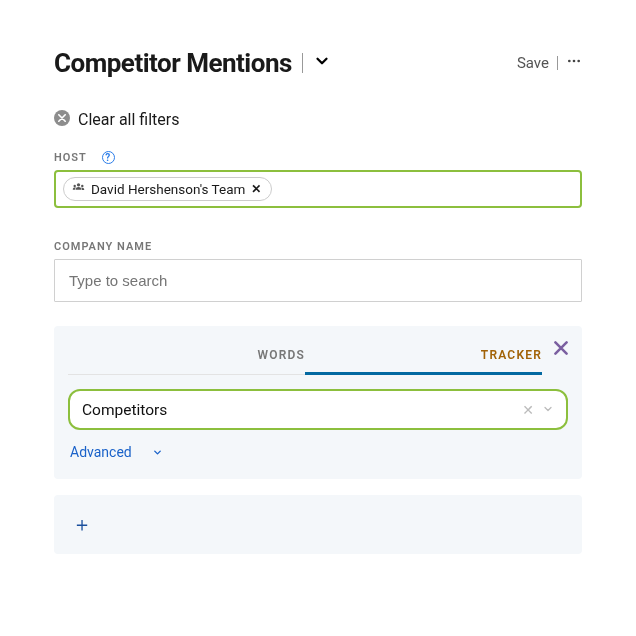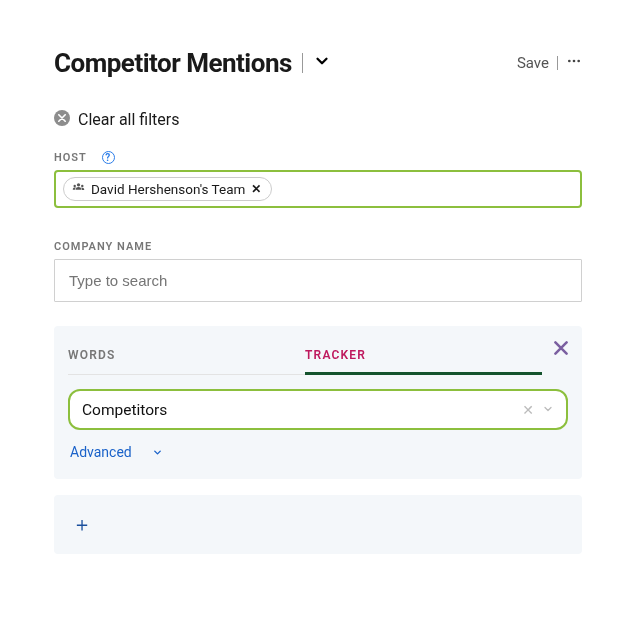--- a/index.html
+++ b/index.html
@@ -139,31 +139,31 @@
       cursor: pointer;
     }
     .tabs {
       display: flex;
       border-bottom: 1px solid #e3e3e3;
       margin-bottom: 14px;
       margin-right: 26px;
     }
     .tab {
       flex: 1;
-      text-align: left;
+      text-align: right;
       padding: 8px 0 10px;
       font-size: 12px;
       letter-spacing: 1.2px;
       font-weight: 600;
       color: #777;
       cursor: pointer;
     }
     .tab.active {
-      color: #be185d;
-      border-bottom: 3px solid #14532d;
+      color: #a16207;
+      border-bottom: 3px solid #0369a1;
       margin-bottom: -1px;
     }
     .tracker-select {
       border: 2px solid #8cbf3d;
       background: #fff;
       border-radius: 12px;
       padding: 9px 12px;
       display: flex;
       align-items: center;
       justify-content: space-between;

